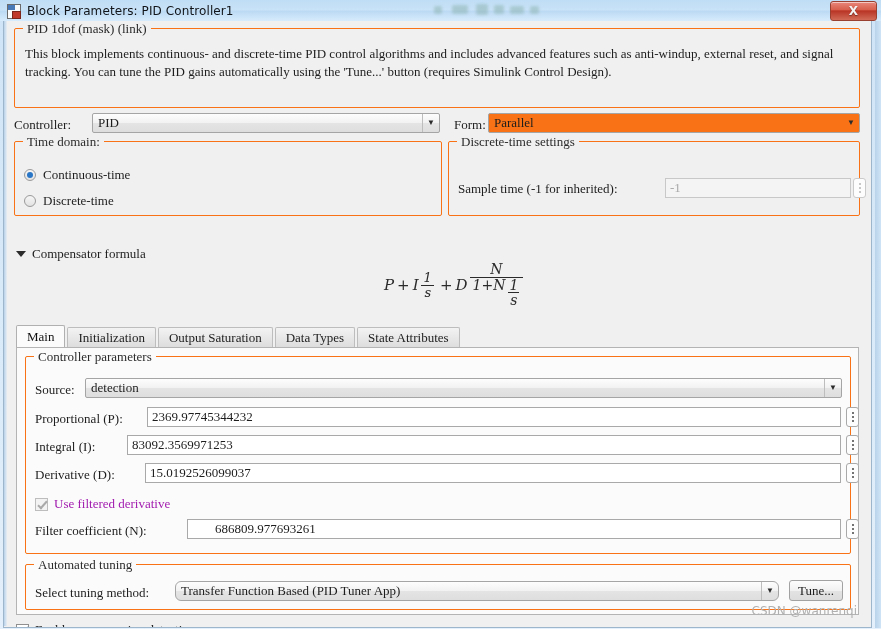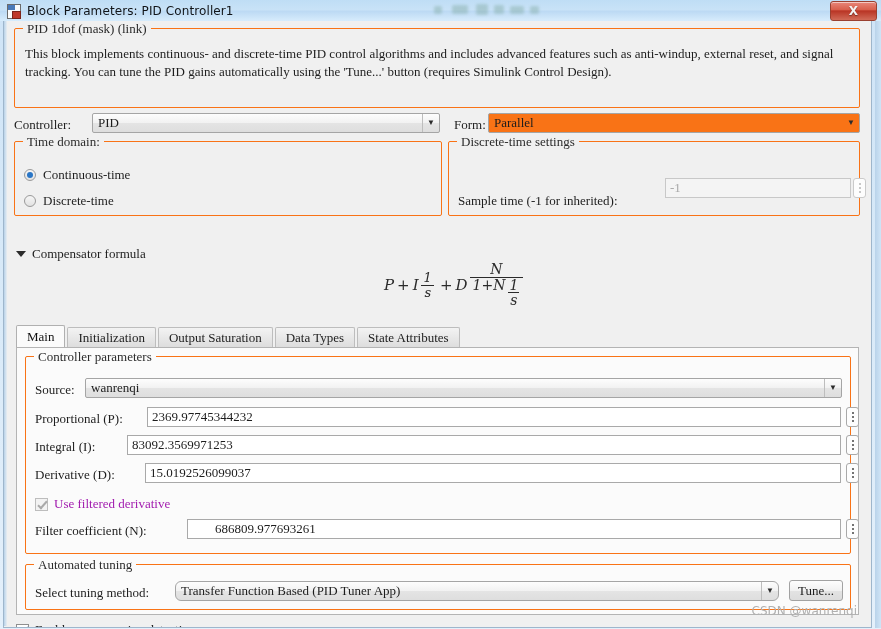--- a/index.html
+++ b/index.html
@@ -467,21 +467,21 @@
         <span class="rlbl">Continuous-time</span>
       </div>
       <div class="radio" style="left:20px; top:172px;">
         <span class="dot"></span>
         <span class="rlbl">Discrete-time</span>
       </div>
 
       <div class="group" style="left:444px; top:120px; width:412px; height:75px;">
         <div class="legend">Discrete-time settings</div>
       </div>
-      <div class="lbl" style="left:454px; top:172px;">Sample time (-1 for inherited):</div>
+      <div class="lbl" style="left:454px; top:160px;">Sample time (-1 for inherited):</div>
       <div class="tinput disabled" style="left:661px; top:157px; width:186px;">-1</div>
       <div class="dots disabled" style="left:849px; top:157px;">
         <i></i>
           <i></i>
           <i></i>
       </div>
 
       <div class="collapse-hdr" style="left:12px; top:225px;">
         <span class="tri"></span>
         <span class="chlbl">Compensator formula</span>
@@ -517,21 +517,21 @@
       </div>
 
       <div class="tabpanel">
 
         <div class="group onwhite" style="left:8px; top:8px; width:826px; height:198px;">
           <div class="legend">Controller parameters</div>
         </div>
 
         <div class="lbl" style="left:18px; top:34px;">Source:</div>
         <div class="combo boxed-arrow" style="left:68px; top:30px; width:757px;">
-          <span class="ctext">wanrenqi</span>
+          <span class="ctext">detection</span>
           <span class="arrow">▼</span>
         </div>
 
         <div class="lbl" style="left:18px; top:63px;">Proportional (P):</div>
         <div class="tinput" style="left:130px; top:59px; width:694px;">2369.97745344232</div>
         <div class="dots" style="left:829px; top:59px;">
             <i></i>
             <i></i>
             <i></i>
           </div>

